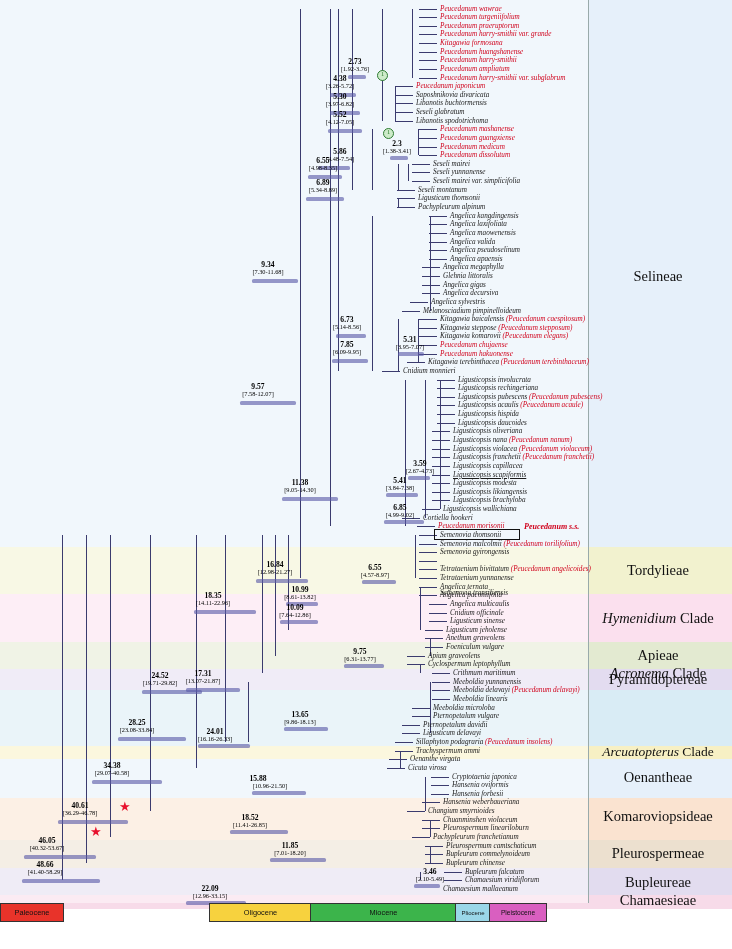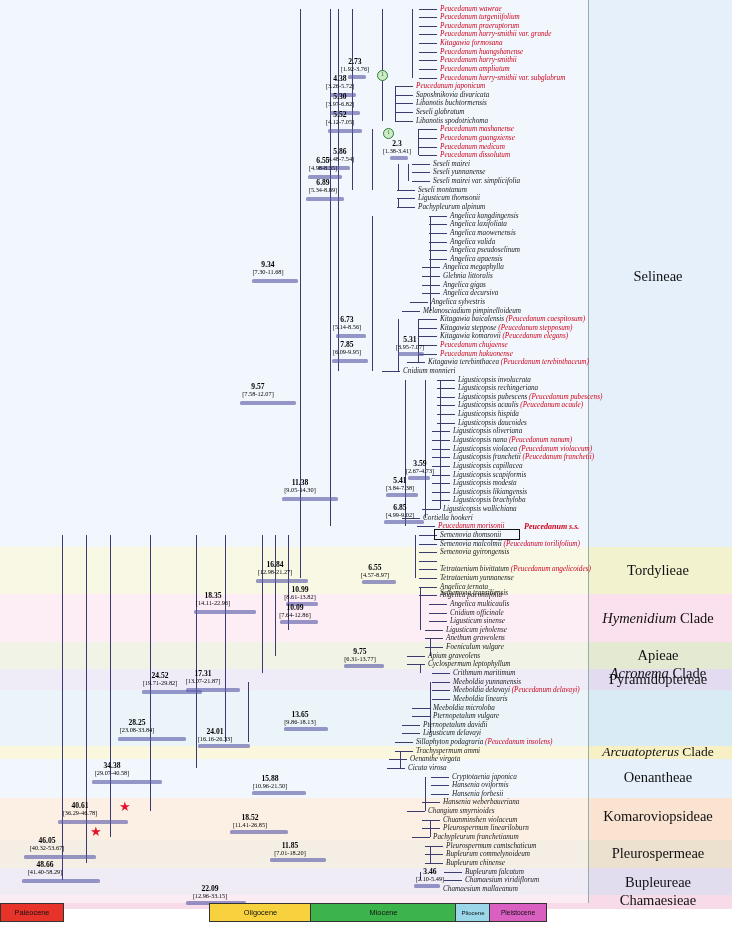--- a/index.html
+++ b/index.html
@@ -343,21 +343,21 @@
       <div class="tx" style="left: 458px; top: 385.22px;"><span>Ligusticopsis rechingeriana</span></div>
       <div class="tx" style="left: 458px; top: 393.85px;"><span>Ligusticopsis pubescens</span> <span class="alt">(Peucedanum pubescens)</span></div>
       <div class="tx" style="left: 458px; top: 402.48px;"><span>Ligusticopsis acaulis</span> <span class="alt">(Peucedanum acaule)</span></div>
       <div class="tx" style="left: 458px; top: 411.11px;"><span>Ligusticopsis hispida</span></div>
       <div class="tx" style="left: 458px; top: 419.74px;"><span>Ligusticopsis daucoides</span></div>
       <div class="tx" style="left: 453px; top: 428.37px;"><span>Ligusticopsis oliveriana</span></div>
       <div class="tx" style="left: 453px; top: 437px;"><span>Ligusticopsis nana</span> <span class="alt">(Peucedanum nanum)</span></div>
       <div class="tx" style="left: 453px; top: 445.63px;"><span>Ligusticopsis violacea</span> <span class="alt">(Peucedanum violaceum)</span></div>
       <div class="tx" style="left: 453px; top: 454.26px;"><span>Ligusticopsis franchetii</span> <span class="alt">(Peucedanum franchetii)</span></div>
       <div class="tx" style="left: 453px; top: 462.89px;"><span>Ligusticopsis capillacea</span></div>
-      <div class="tx" style="left: 453px; top: 471.52px;"><span>Ligusticopsis scapiformis</span></div>
+      <div class="tx" style="left: 453px; top: 471.52px; text-decoration: underline;"><span>Ligusticopsis scapiformis</span></div>
       <div class="tx" style="left: 453px; top: 480.15px;"><span>Ligusticopsis modesta</span></div>
       <div class="tx" style="left: 453px; top: 488.78px;"><span>Ligusticopsis likiangensis</span></div>
       <div class="tx" style="left: 453px; top: 497.41px;"><span>Ligusticopsis brachyloba</span></div>
       <div class="tx" style="left: 443px; top: 506.04px;"><span>Ligusticopsis wallichiana</span></div>
       <div class="tx" style="left: 423px; top: 514.67px;"><span>Cortiella hookeri</span></div>
       <div class="tx red" style="left: 438px; top: 523.3px;"><span>Peucedanum morisonii</span></div>
       <div class="tx" style="left: 524px; top: 523.3px; font-size: 8px;"><span class="sss">Peucedanum s.s.</span></div>
       <div class="tx" style="left: 440px; top: 531.93px;"><span>Semenovia thomsonii</span></div>
       <div class="tx" style="left: 440px; top: 540.56px;"><span>Semenovia malcolmii</span> <span class="alt">(Peucedanum torilifolium)</span></div>
       <div class="tx" style="left: 440px; top: 549.19px;"><span>Semenovia gyirongensis</span></div>
@@ -452,21 +452,21 @@
       <div class="node" style="left: 187px; top: 669px; width: 32px;">17.31</div>
       <div class="hpd" style="left: 177px; top: 677px; width: 52px;">[13.07-21.87]</div>
       <div class="node" style="left: 144px; top: 671px; width: 32px;">24.52</div>
       <div class="hpd" style="left: 134px; top: 679px; width: 52px;">[19.71-29.82]</div>
       <div class="node" style="left: 284px; top: 710px; width: 32px;">13.65</div>
       <div class="hpd" style="left: 274px; top: 718px; width: 52px;">[9.86-18.13]</div>
       <div class="node" style="left: 199px; top: 727px; width: 32px;">24.01</div>
       <div class="hpd" style="left: 189px; top: 735px; width: 52px;">[16.16-26.33]</div>
       <div class="node" style="left: 121px; top: 718px; width: 32px;">28.25</div>
       <div class="hpd" style="left: 111px; top: 726px; width: 52px;">[23.08-33.84]</div>
-      <div class="node" style="left: 254px; top: 774px; width: 32px;">15.88</div>
+      <div class="node" style="left: 242px; top: 774px; width: 32px;">15.88</div>
       <div class="hpd" style="left: 244px; top: 782px; width: 52px;">[10.96-21.50]</div>
       <div class="node" style="left: 96px; top: 761px; width: 32px;">34.38</div>
       <div class="hpd" style="left: 86px; top: 769px; width: 52px;">[29.07-40.58]</div>
       <div class="node" style="left: 234px; top: 813px; width: 32px;">18.52</div>
       <div class="hpd" style="left: 224px; top: 821px; width: 52px;">[11.41-26.85]</div>
       <div class="node" style="left: 64px; top: 801px; width: 32px;">40.61</div>
       <div class="hpd" style="left: 54px; top: 809px; width: 52px;">[36.29-46.78]</div>
       <div class="node" style="left: 31px; top: 836px; width: 32px;">46.05</div>
       <div class="hpd" style="left: 21px; top: 844px; width: 52px;">[40.32-53.67]</div>
       <div class="node" style="left: 274px; top: 841px; width: 32px;">11.85</div>

